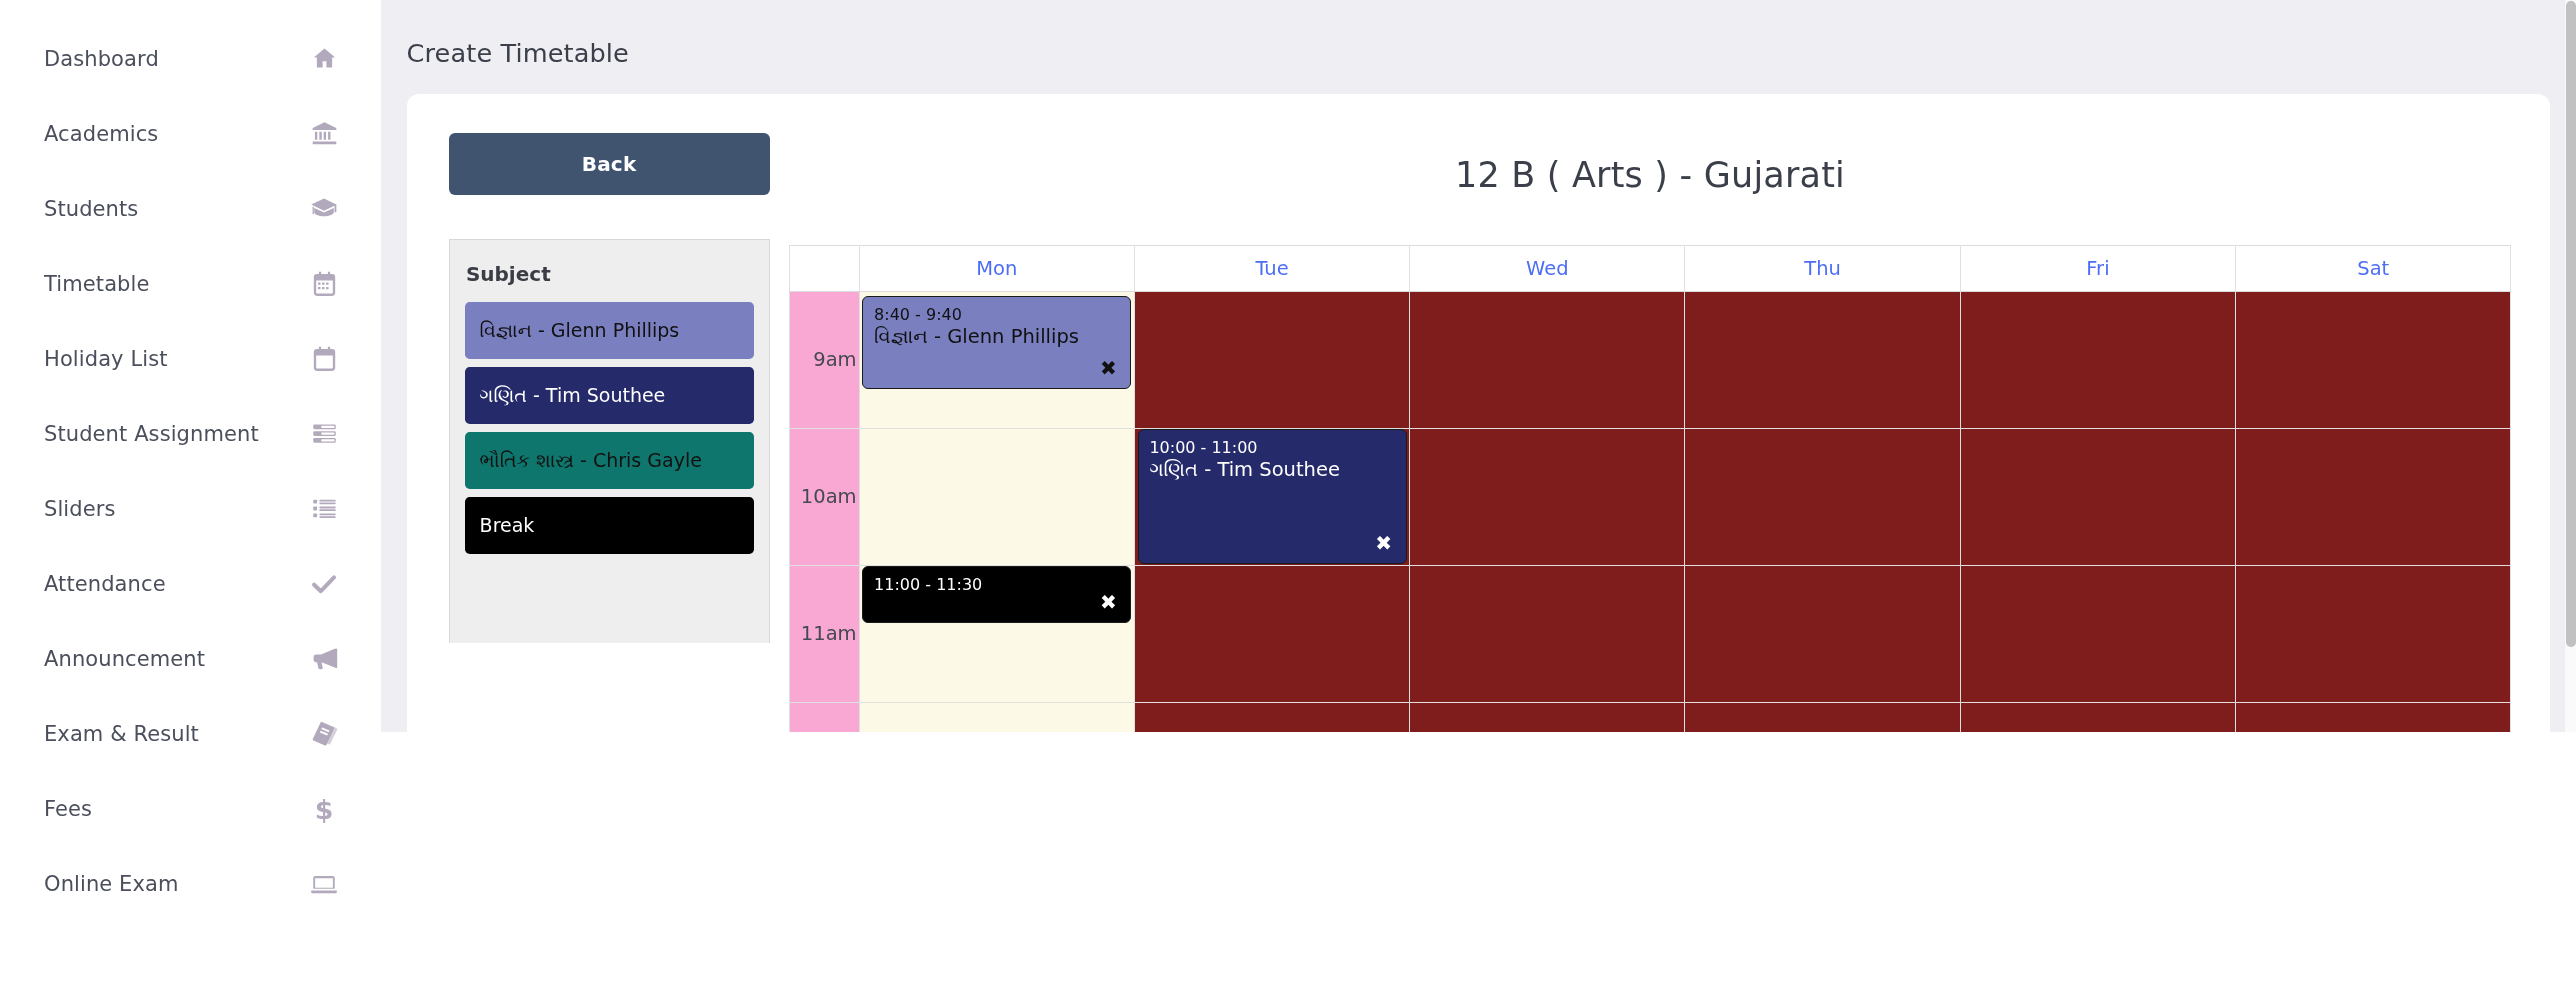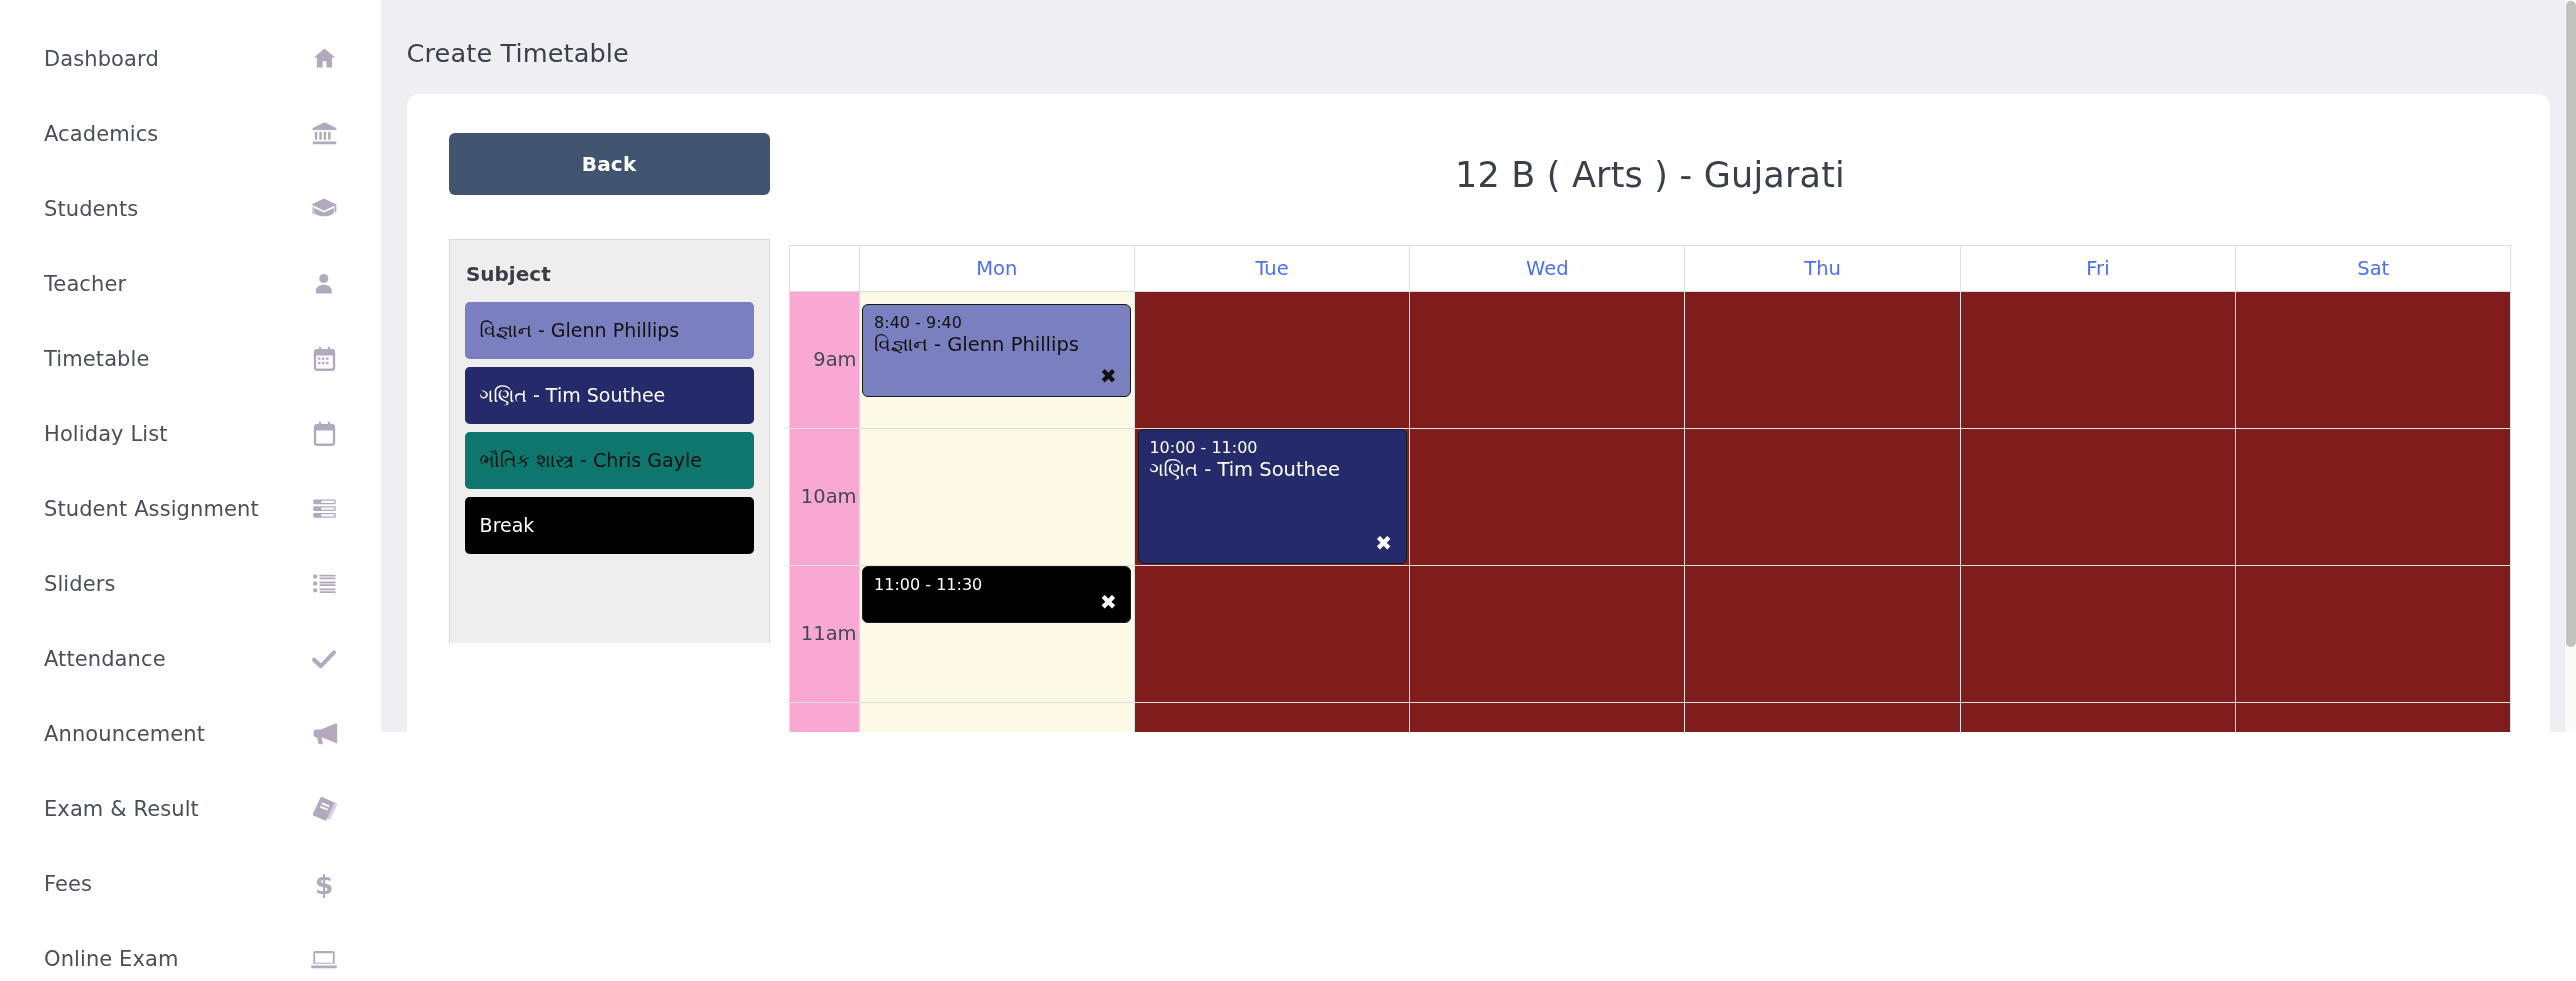--- a/index.html
+++ b/index.html
@@ -281,29 +281,20 @@
           <svg width="27" height="27" viewBox="0 0 24 24" fill="currentColor">
             <path d="M12 2 1.5 7.2v1.6h21V7.2zM3.5 10.4v7.2H5.6v-7.2zm3.9 0v7.2h2.1v-7.2zm3.9 0v7.2h2.1v-7.2zm3.9 0v7.2h2.1v-7.2zM1.5 19.1V21.6h21v-2.5z"></path>
           </svg>
         </span>
       </div>
       <div class="nav-item">
         <span class="nav-label">Students</span>
         <span class="nav-icon">
           <svg width="28" height="28" viewBox="0 0 24 24" fill="currentColor">
             <path d="M12 3 1 8.2l11 5.2 9-4.25v5.6h1.6V8.2zM3.6 11.2v3.6c0 1.9 3.8 3.5 8.4 3.5s8.4-1.6 8.4-3.5v-3.6L12 15.1zM2.2 10.1v6.4h1.1v-6.4z"></path>
-          </svg>
-        </span>
-      </div>
-      <div class="nav-item">
-        <span class="nav-label">Teacher</span>
-        <span class="nav-icon">
-          <svg width="25.6" height="25.6" viewBox="0 0 24 24" fill="currentColor">
-            <circle cx="12" cy="7" r="4.3"></circle>
-            <path d="M12 12.8c-4.3 0-7.4 2.4-7.4 5.3V21h14.8v-2.9c0-2.9-3.1-5.3-7.4-5.3z"></path>
           </svg>
         </span>
       </div>
       <div class="nav-item">
         <span class="nav-label">Timetable</span>
         <span class="nav-icon">
           <svg width="27" height="27" viewBox="0 0 24 24" fill="currentColor">
             <path d="M7 1.5v2.1H5.2A2.7 2.7 0 0 0 2.5 6.3v14a2.7 2.7 0 0 0 2.7 2.7h13.6a2.7 2.7 0 0 0 2.7-2.7v-14a2.7 2.7 0 0 0-2.7-2.7H17V1.5h-2v2.1H9V1.5zM4.6 9.4h14.8v10.9a.6.6 0 0 1-.6.6H5.2a.6.6 0 0 1-.6-.6zm1.6 1.8v2h2.2v-2zm3.6 0v2H12v-2zm3.6 0v2h2.2v-2zM6.2 15v2h2.2v-2zm3.6 0v2H12v-2zm3.6 0v2h2.2v-2z"></path>
           </svg>
         </span>
@@ -432,21 +423,21 @@
                   <th style="color: rgb(76, 110, 245);">Wed</th>
                   <th style="color: rgb(76, 110, 245);">Thu</th>
                   <th style="color: rgb(76, 110, 245);">Fri</th>
                   <th style="color: rgb(76, 110, 245);">Sat</th>
                 </tr>
             </thead>
             <tbody id="cal-body">
                 <tr>
                   <td class="time-cell">9am</td>
                   <td class="day-cell today">
-                    <div class="event" style="background: rgb(122, 127, 192); color: rgb(17, 17, 17); top: 12px; height: 93px;">
+                    <div class="event" style="background: rgb(122, 127, 192); color: rgb(17, 17, 17); top: 4px; height: 93px;">
                       <div class="ev-time">8:40 - 9:40</div>
                       <div class="ev-name">વિજ્ઞાન - Glenn Phillips</div>
                       <div class="ev-close">✖</div>
                     </div>
                   </td>
                   <td class="day-cell"></td>
                   <td class="day-cell"></td>
                   <td class="day-cell"></td>
                   <td class="day-cell"></td>
                   <td class="day-cell"></td>

